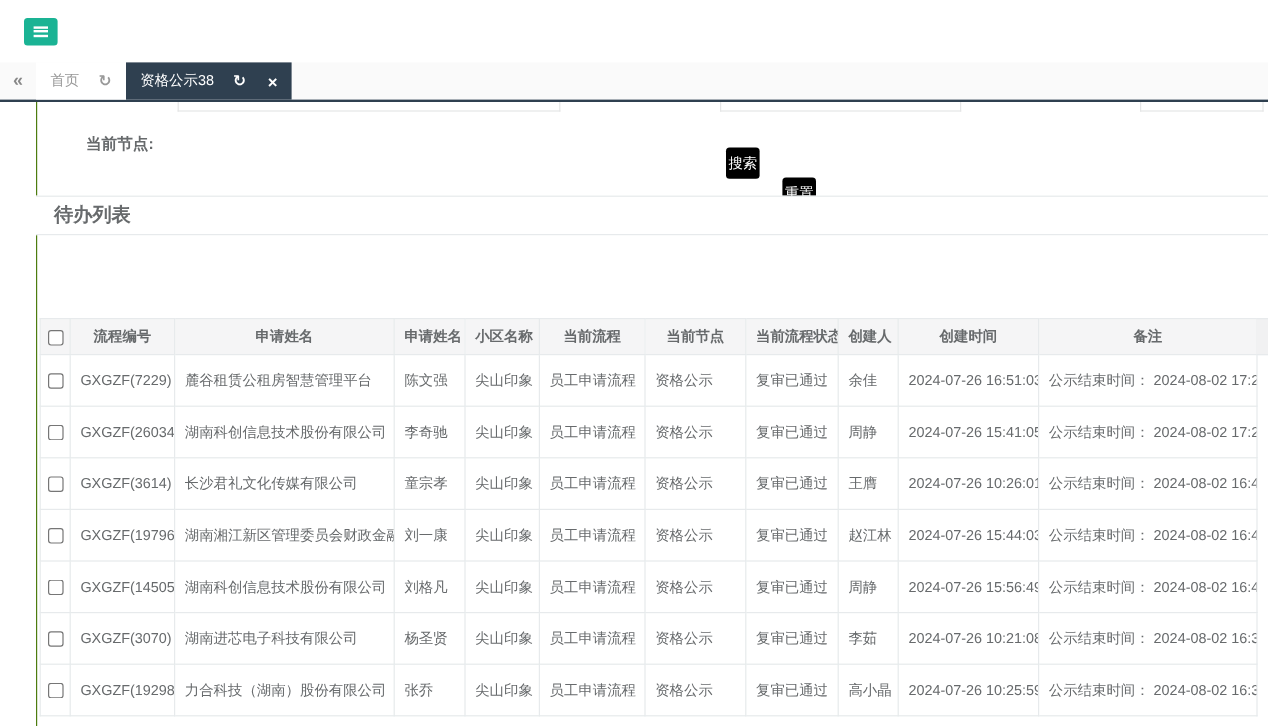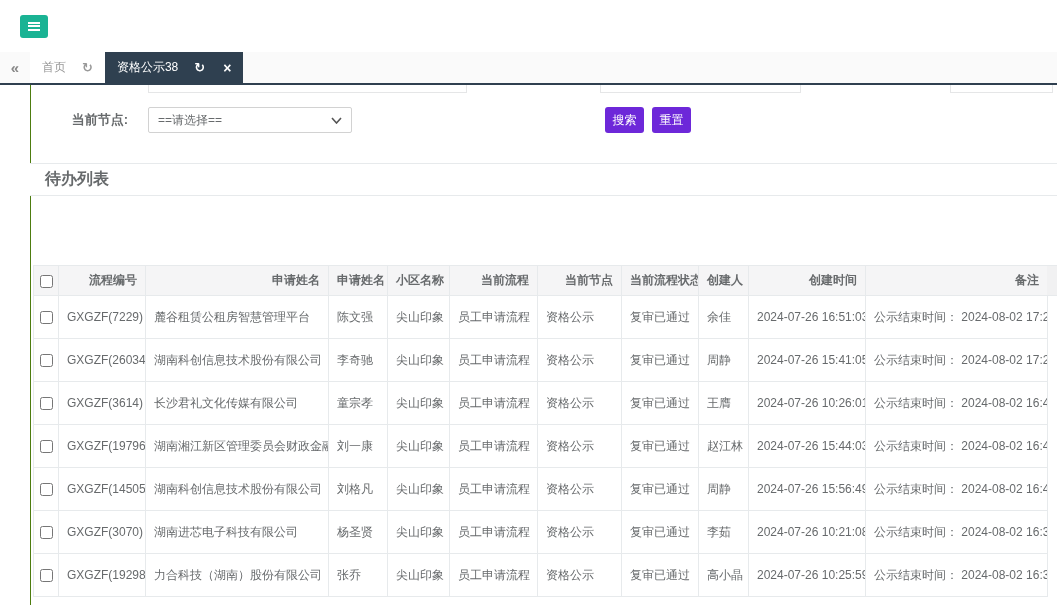--- a/index.html
+++ b/index.html
@@ -37,36 +37,36 @@
 
   
   .form-row { position:absolute; top:22px; left:0; right:0; height:26px; }
   .form-label { position:absolute; left:0; top:0; width:97px; height:26px; line-height:26px;
                 text-align:right; font-size:13px; font-weight:700; color:#676a6c; }
   .select-box { position:absolute; left:117px; top:0; width:204px; height:26px;
                 border:1px solid #d2d2d2; border-radius:2px; background:#fff;
                 display:flex; align-items:center; justify-content:space-between;
                 padding:0 9px; font-size:12px; color:#676a6c; cursor:pointer; }
   .chevron-svg { display:block; }
-  .btn { position:absolute; top:0; width:39px; height:26px; border:none; border-radius:3px;
-         background:#6d28d9; color:#fff; font-size:12px; cursor:pointer; }
+  .btn { position:absolute; top:16px; width:28px; height:26px; border:none; border-radius:3px;
+         background:#000000; color:#fff; font-size:12px; cursor:pointer; }
   .btn-search { left:574px; }
-  .btn-reset { left:621px; }
+  .btn-reset { left:621px;margin-top:25px; }
 
   
   .panel-header { position:absolute; top:78px; left:-1px; right:0; height:33px;
                   border-top:1px solid #e7eaec; border-bottom:1px solid #e7eaec;
                   background:#fff; display:flex; align-items:center; padding-left:15px;
                   font-size:16px; font-weight:700; color:#676a6c; }
 
   
   .table-area { position:absolute; top:180px; left:2px; }
   table { border-collapse:collapse; table-layout:fixed; width:1014px; font-size:12px; }
   th,td { border:1px solid #e7eaec; padding:0 8px; overflow:hidden; white-space:nowrap; }
-  th { height:30px; background:#f5f5f6; font-weight:700; text-align:right; color:#676a6c; }
+  th { height:30px; background:#f5f5f6; font-weight:700; text-align:center; color:#676a6c; }
   td { height:43px; background:#fff; color:#676a6c; }
   .cb-col { text-align:center; padding:0; }
   input[type="checkbox"] { width:13px; height:13px; vertical-align:middle; cursor:pointer; }
   .scroll-corner { position:absolute; top:180px; left:1016px; width:11px; height:31px;
                    background:#f1f1f2; border:1px solid #e7eaec; border-left:none; }
 </style>
 </head>
 <body>
 
 <div class="app-header">
@@ -92,26 +92,20 @@
 
 <div class="content">
   <div class="main-panel">
 
     <div class="cut-input cut-1"></div>
     <div class="cut-input cut-2"></div>
     <div class="cut-input cut-3"></div>
 
     <div class="form-row">
       <div class="form-label">当前节点:</div>
-      <div class="select-box">
-        <span>==请选择==</span>
-        <svg class="chevron-svg" width="11" height="7" viewBox="0 0 11 7">
-          <polyline points="1,1 5.5,6 10,1" fill="none" stroke="#555" stroke-width="1.6"></polyline>
-        </svg>
-      </div>
       <button class="btn btn-search">搜索</button>
       <button class="btn btn-reset">重置</button>
     </div>
 
     <div class="panel-header">待办列表</div>
 
     <div class="table-area">
       <table>
         <colgroup>
           <col style="width:25px">

